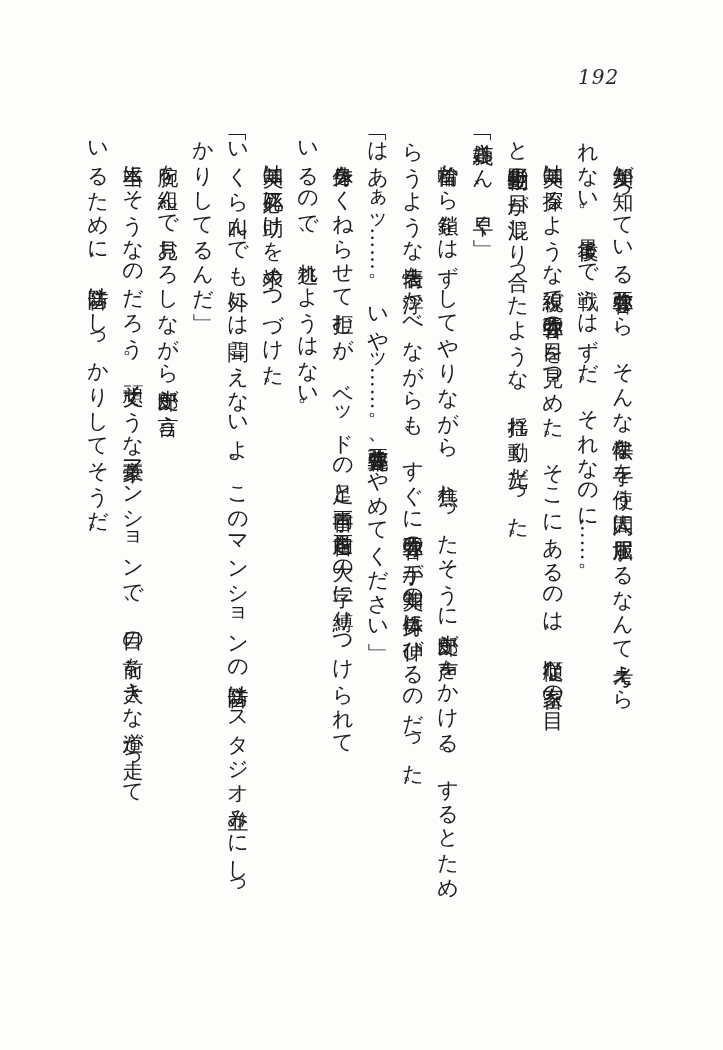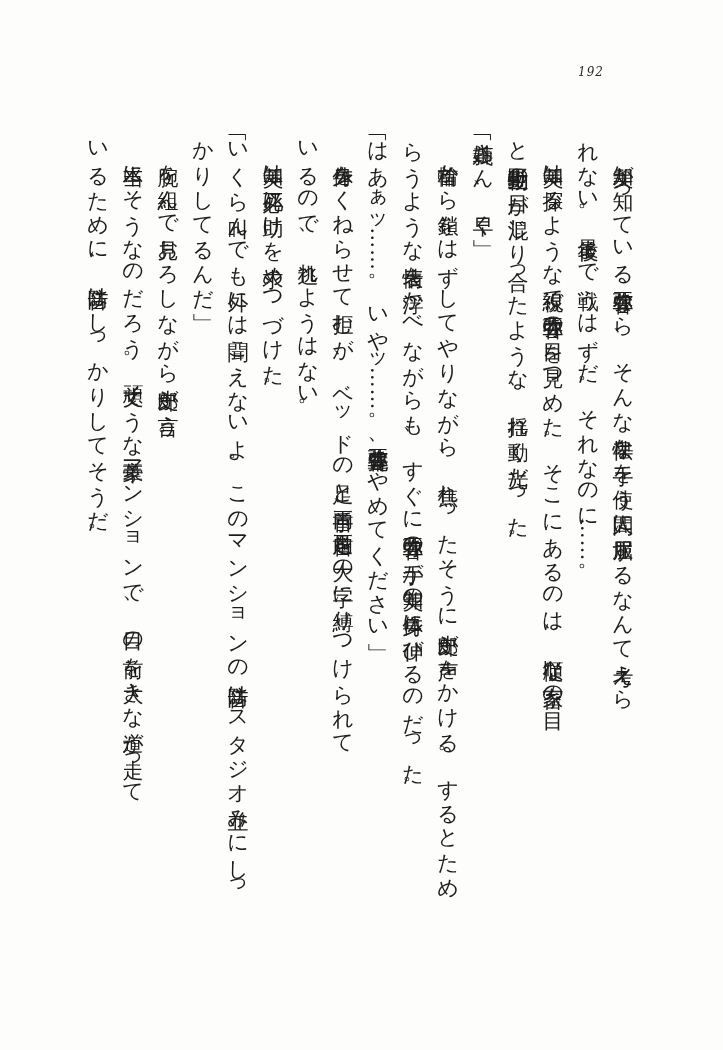--- a/index.html
+++ b/index.html
@@ -17,21 +17,21 @@
     position: absolute;
     inset: 0;
     background: #fdfdfc;
   }
   .page-number {
     position: absolute;
     top: 65px;
     left: 578px;
     font-family: "DejaVu Serif", "Liberation Serif", serif;
     font-style: italic;
-    font-size: 12px;
+    font-size: 20px;
     letter-spacing: 1px;
     color: #2b2b2b;
   }
   .text-block {
     position: absolute;
     top: 127px;
     right: 83px;
     height: 827px;
     writing-mode: vertical-rl;
     text-orientation: mixed;

